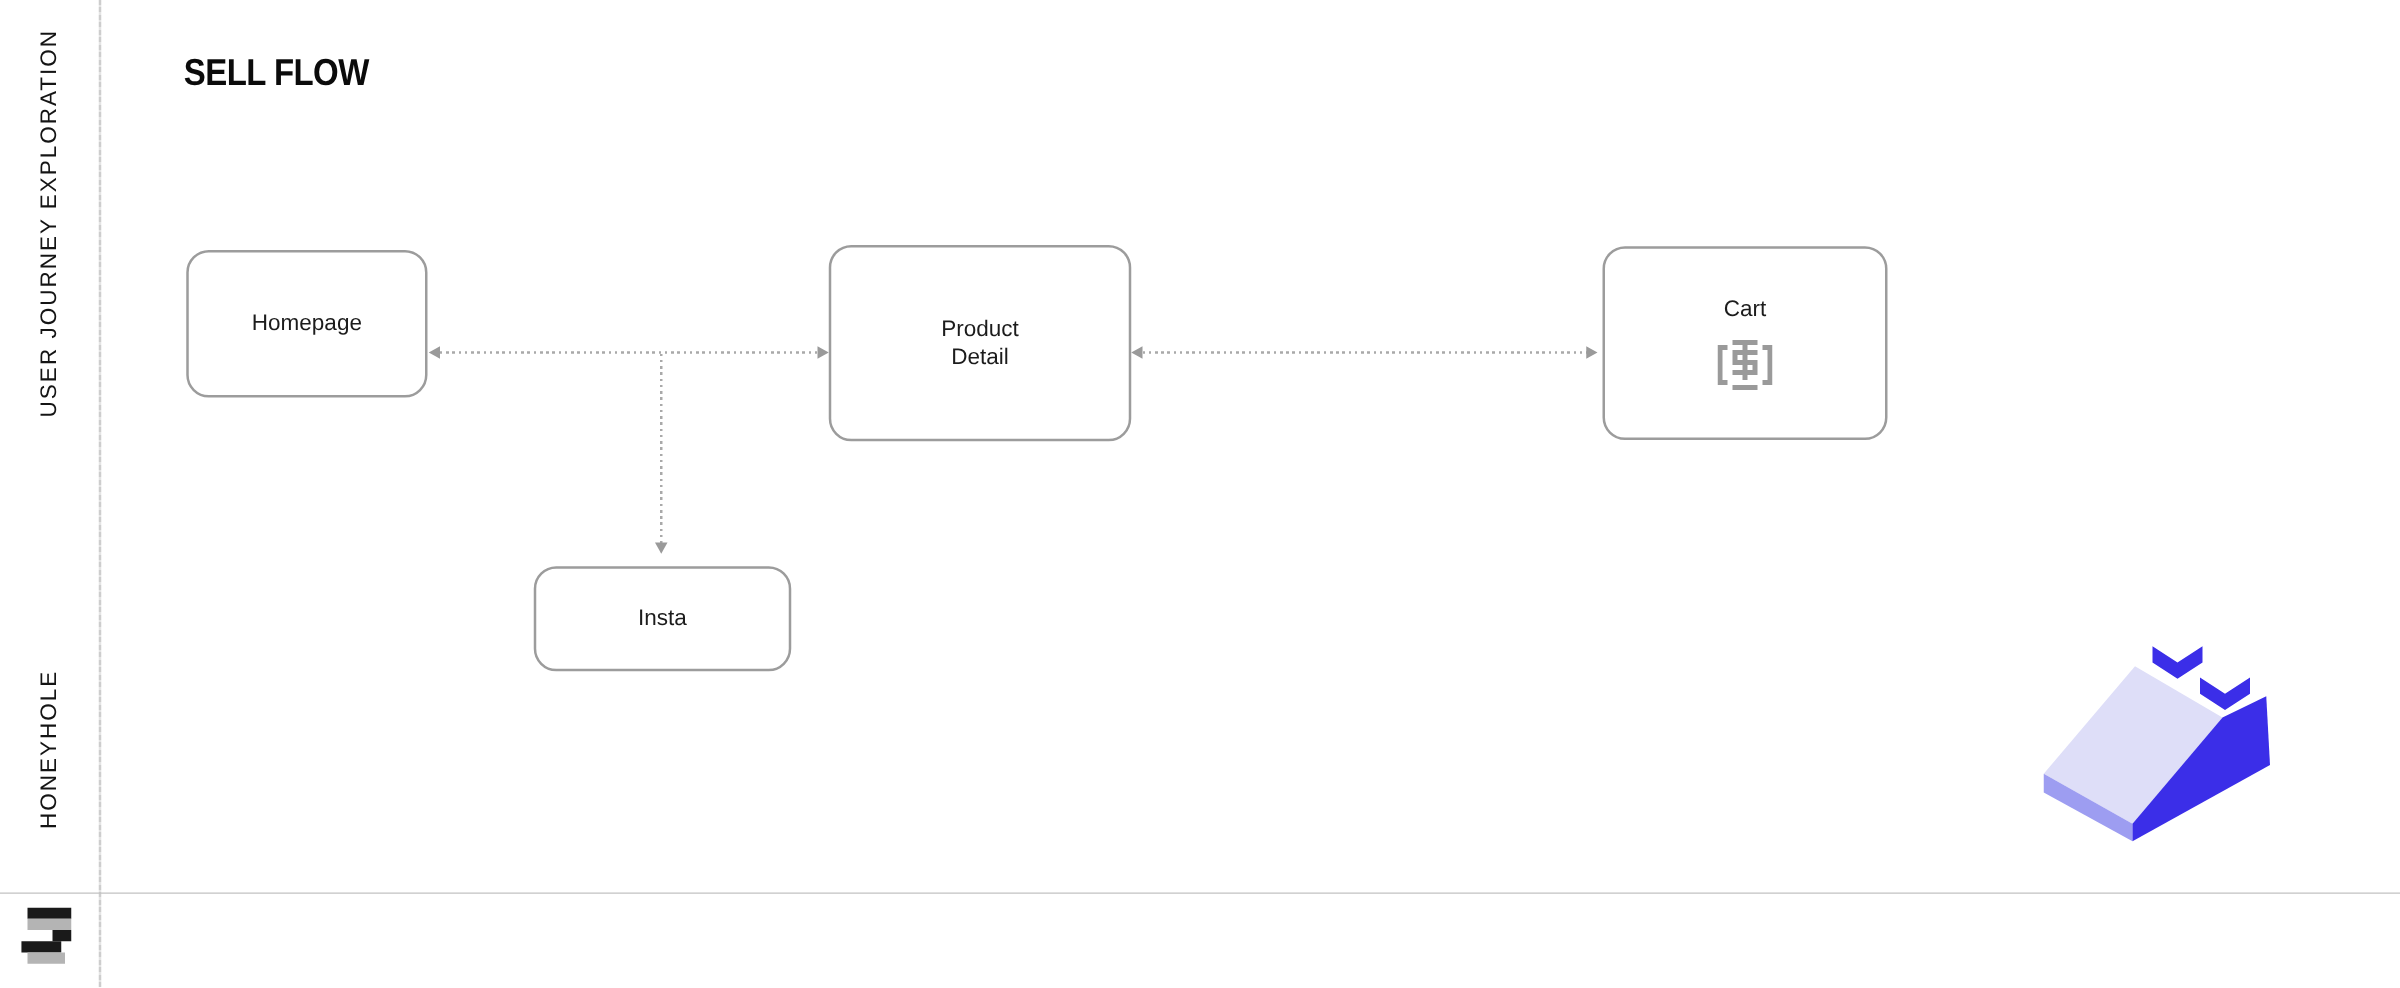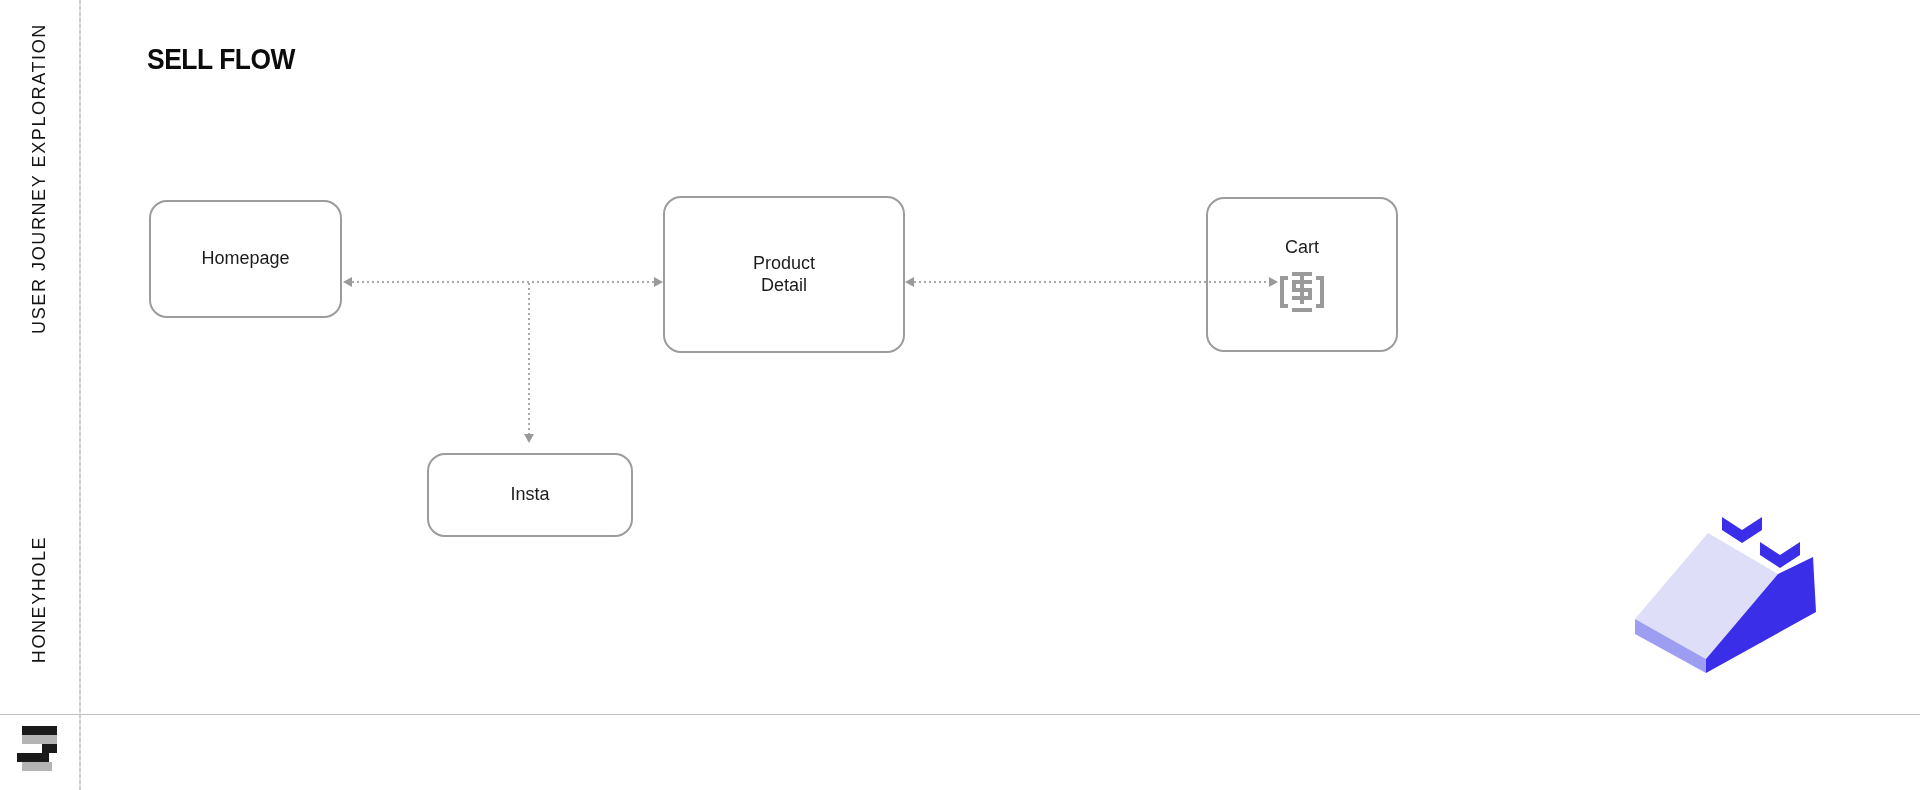--- a/index.html
+++ b/index.html
@@ -31,21 +31,21 @@
   }
   
   .node{
     position:absolute;box-sizing:border-box;background:#fff;
     border:2px solid #9c9c9c;border-radius:18px;
     display:flex;flex-direction:column;align-items:center;justify-content:center;
     font-size:18px;color:#1c1c1c;text-align:center;line-height:1.2;
   }
   .node-homepage{left:149px;top:200px;width:193px;height:118px;}
   .node-product{left:663px;top:196px;width:242px;height:157px;}
-  .node-cart{left:1206px;top:197px;width:192px;height:155px;gap:13px;}
+  .node-cart{left:1282px;top:197px;width:228px;height:155px;gap:13px;}
   .node-insta{left:427px;top:453px;width:206px;height:84px;}
   .node-meta{left:427px;top:550px;width:206px;height:82px;}
   .node-product .label{max-width:112px;}
   
   .dot-h{
     position:absolute;height:2px;
     background-image:repeating-linear-gradient(to right,#a9a9a9 0 2px,transparent 2px 5px);
   }
   .dot-v{
     position:absolute;width:2px;

